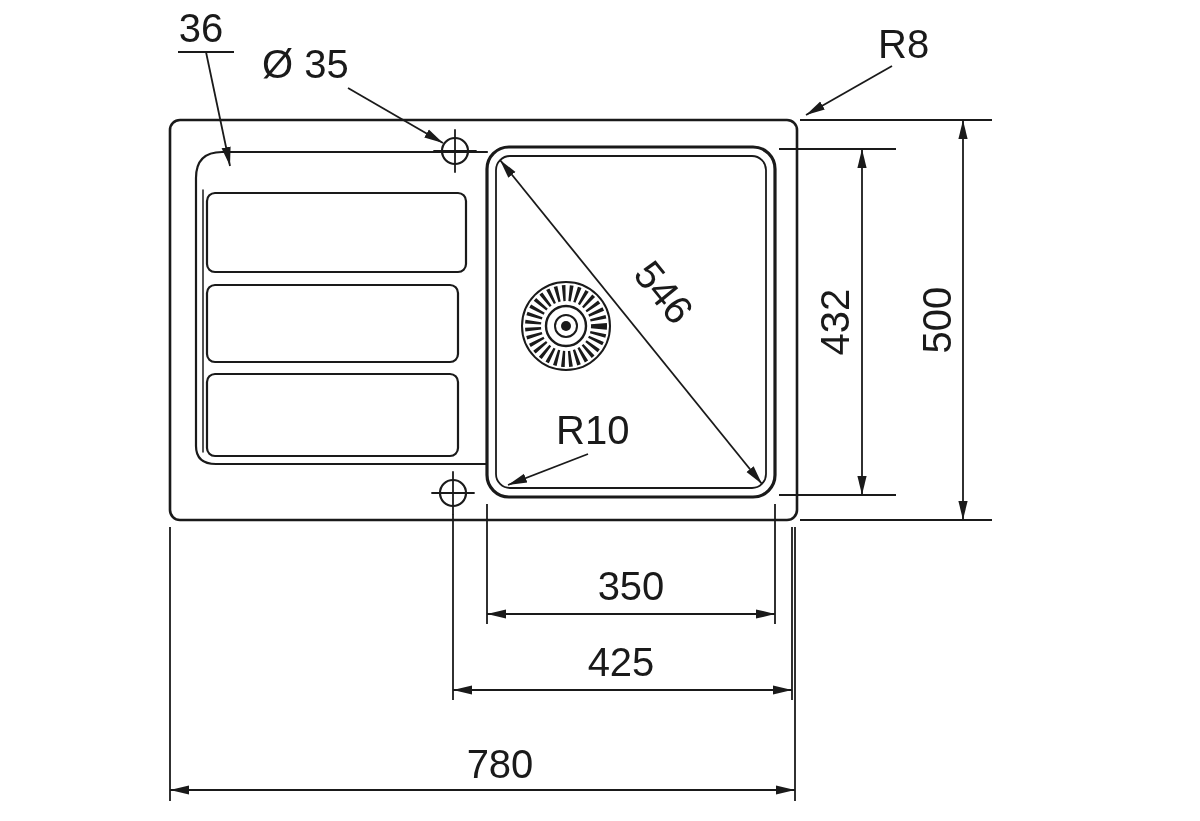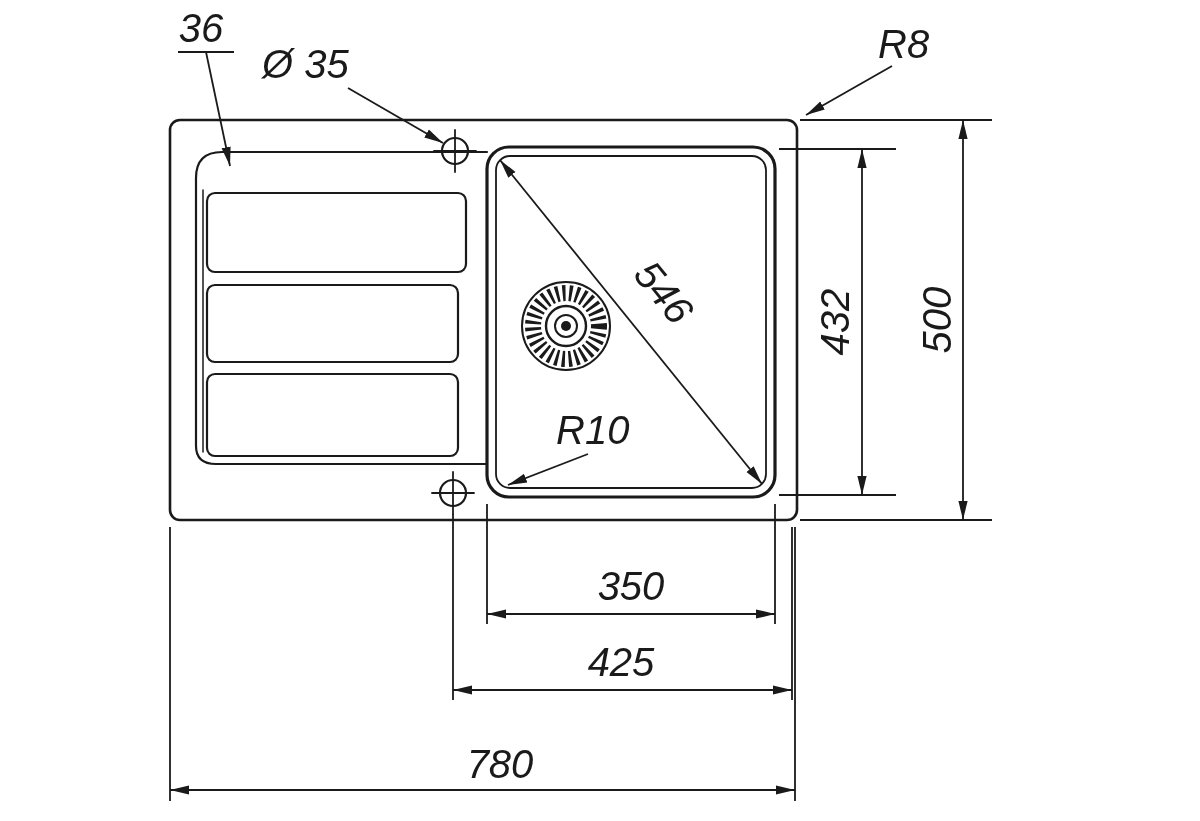--- a/index.html
+++ b/index.html
@@ -2,21 +2,20 @@
 <html><head>
 <meta charset="utf-8">
 <style>
   html, body { margin: 0; padding: 0; background: #ffffff; }
   .canvas {
     position: relative;
     width: 1200px;
     height: 821px;
     background: #ffffff;
     overflow: hidden;
-    font-style: italic;
   }
   svg { display: block; width: 1200px; height: 821px; }
   text.dim {
     font-family: "Liberation Sans", sans-serif;
     font-size: 40px;
     font-weight: 400;
   }
 </style>
 </head>
 <body>

